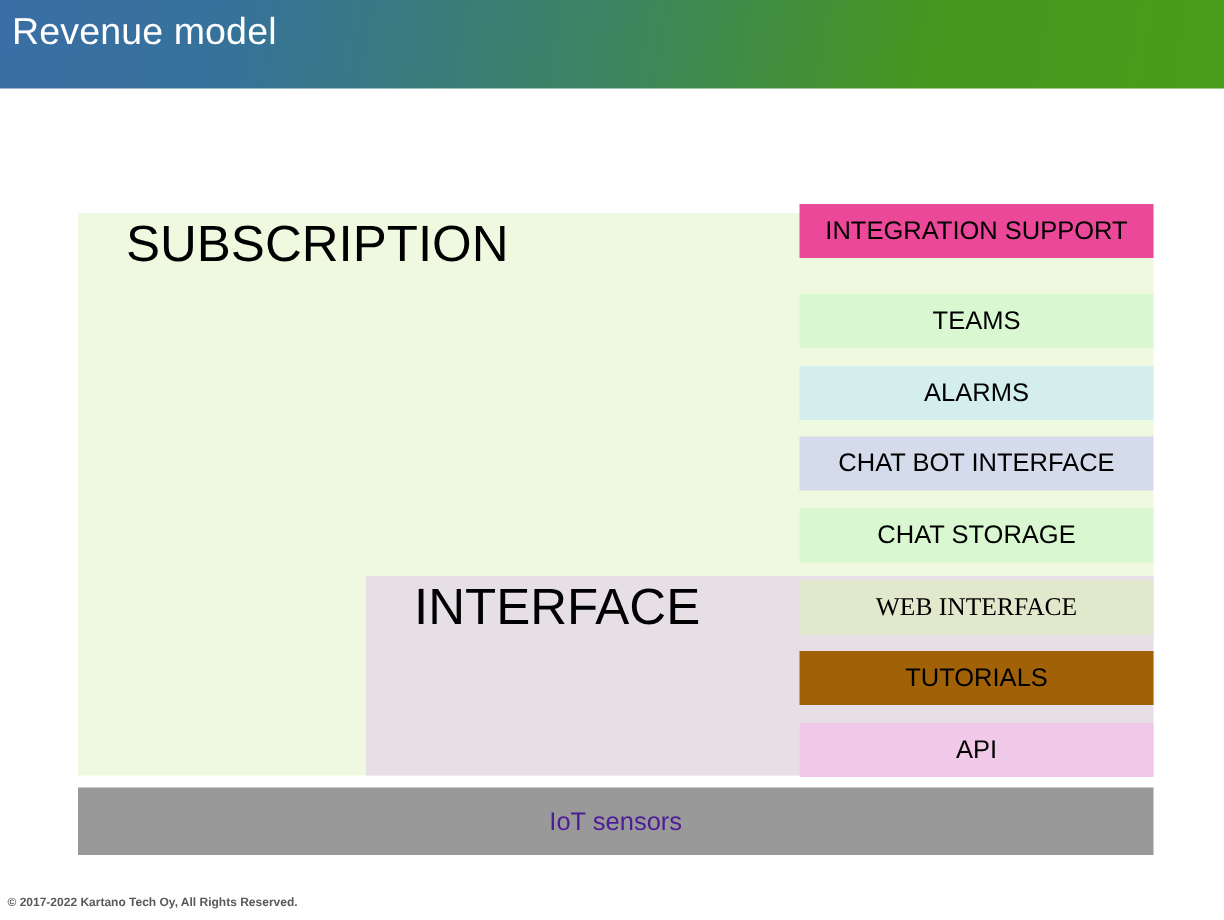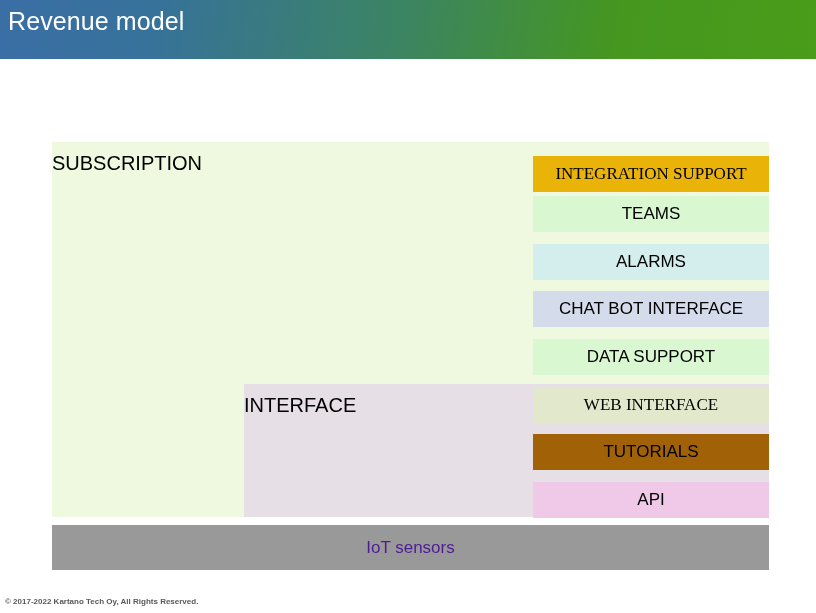--- a/index.html
+++ b/index.html
@@ -60,23 +60,24 @@
   #freemium-block {
     left: 244px;
     top: 384px;
     width: 525px;
     height: 133px;
     background: #e6e0e6;
   }
   .tier-label {
     position: absolute;
     color: #000000;
-    font-size: 20px;
+    font-size: 34px;
     line-height: 34px;
     white-space: nowrap;
+    padding-left: 32px;
   }
   #subscription-label {
     left: 52px;
     top: 146px;
   }
   #freemium-label {
     left: 244px;
     top: 388px;
   }
 
@@ -134,29 +135,29 @@
 <div id="diagram">
 
   <div id="subscription-block" class="tier-block"></div>
 
   <div id="freemium-block" class="tier-block"></div>
 
   <div id="subscription-label" class="tier-label">SUBSCRIPTION</div>
 
   <div id="freemium-label" class="tier-label">INTERFACE</div>
 
-  <div class="feature-box" style="top:156px; background:#eab308;font-family:Liberation Serif, serif;">INTEGRATION SUPPORT</div>
+  <div class="feature-box" style="top:136px; background:#ec4899;">INTEGRATION SUPPORT</div>
 
   <div class="feature-box" style="top:196px; background:#d9f7d0;">TEAMS</div>
 
   <div class="feature-box" style="top:244px; background:#d3eeec;">ALARMS</div>
 
   <div class="feature-box" style="top:291px; background:#d4dcec;">CHAT BOT INTERFACE</div>
 
-  <div class="feature-box" style="top:339px; background:#d9f7d0;">DATA SUPPORT</div>
+  <div class="feature-box" style="top:339px; background:#d9f7d0;">CHAT STORAGE</div>
 
   <div class="feature-box" style="top:387px; background:#e2e8cc;font-family:Liberation Serif, serif;">WEB INTERFACE</div>
 
   <div class="feature-box" style="top:434px; background:#a16207;">TUTORIALS</div>
 
   <div class="feature-box" style="top:482px; background:#f0c9e8;">API</div>
 
   <div id="foundation-bar">IoT sensors</div>
 
 </div>

